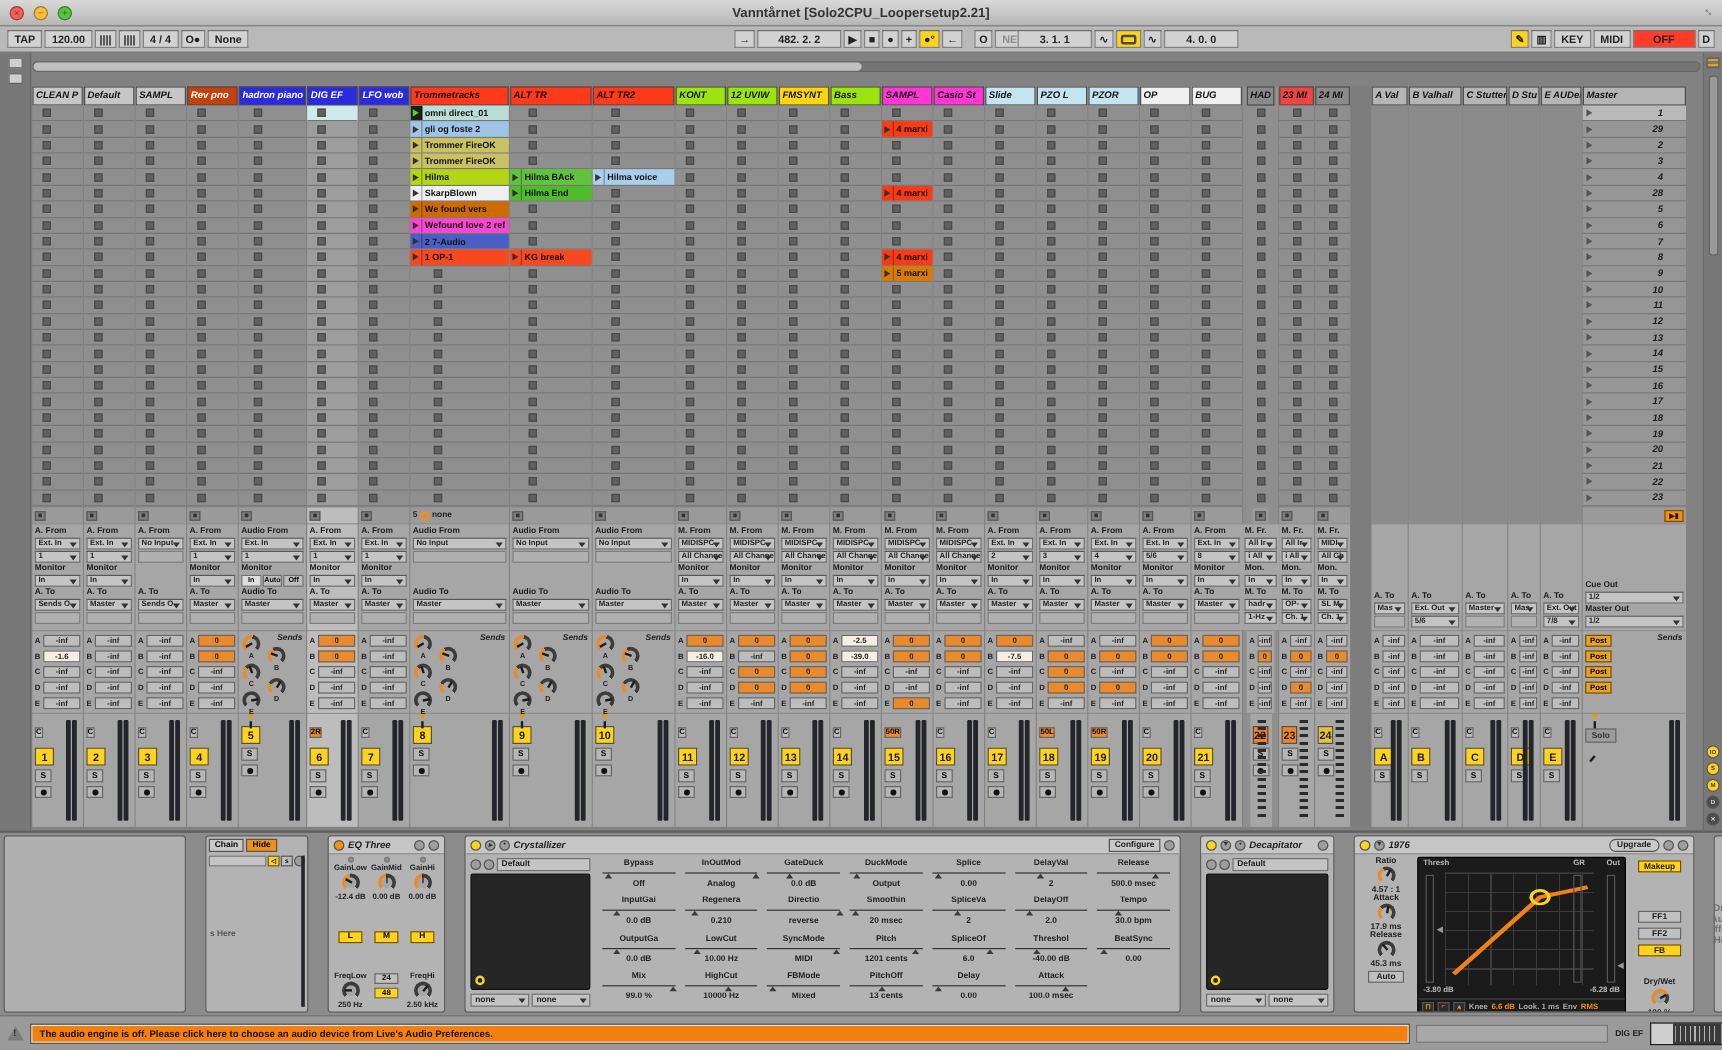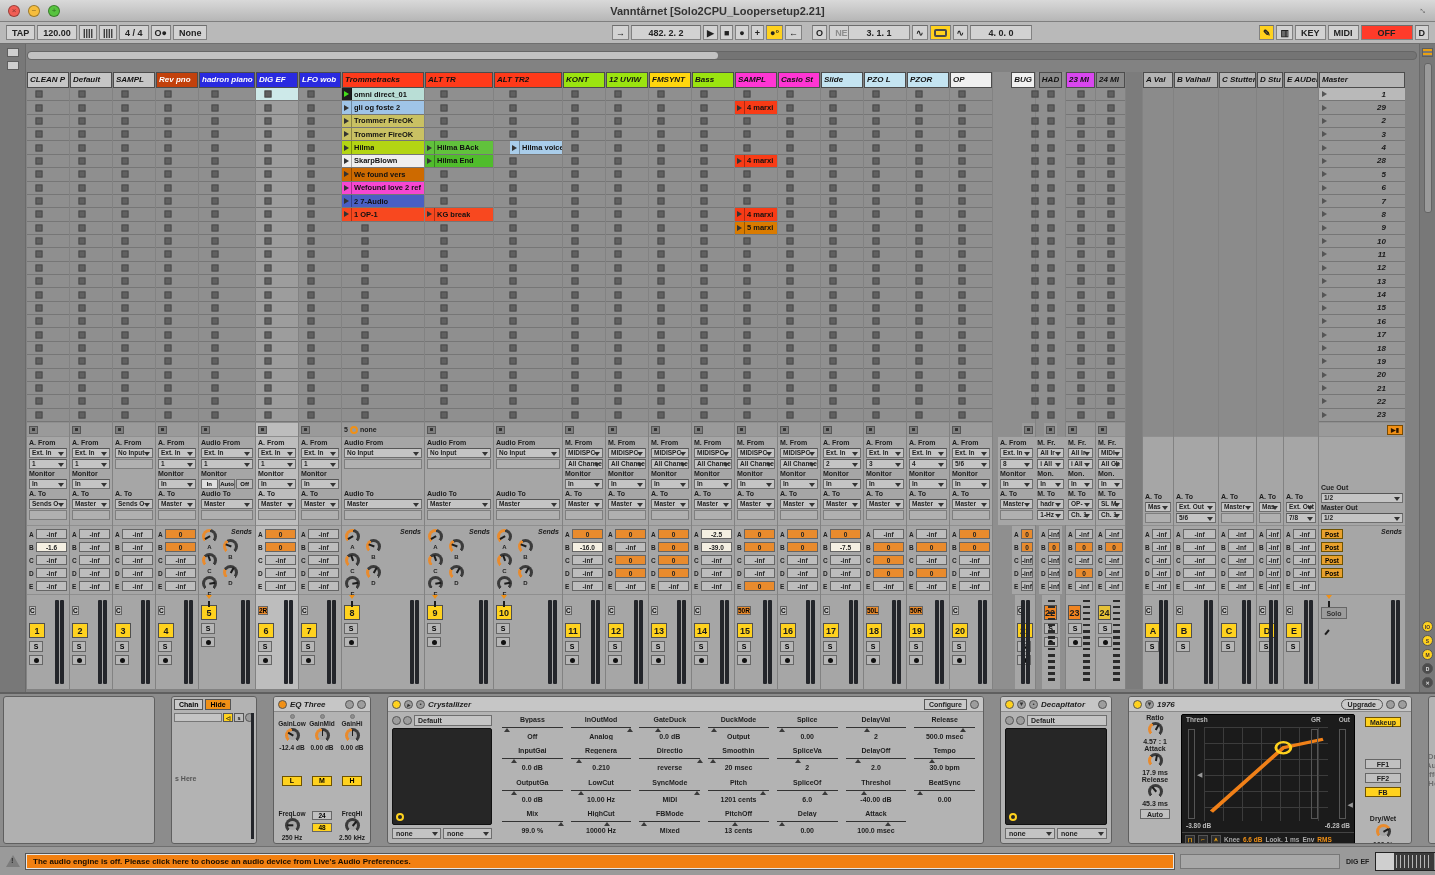--- a/index.html
+++ b/index.html
@@ -1391,21 +1391,21 @@
             <div class="cell">
               <span class="sq"></span>
             </div>
             <div class="cell">
               <span class="sq"></span>
             </div>
             <div class="cell">
               <span class="sq"></span>
             </div>
             <div class="cell">
-              <div class="clip" style="background: rgb(169, 205, 234); margin-left: 16px;">
+              <div class="clip" style="background: rgb(169, 205, 234);">
                 <span class="cplay">
                   <span class="tri"></span>
                 </span>
                 <span class="cliplabel">Hilma voice</span>
               </div>
             </div>
             <div class="cell">
               <span class="sq"></span>
             </div>
             <div class="cell">
@@ -2709,21 +2709,21 @@
             <div class="srow">
               <span class="sl">E</span>
               <span class="sv">-inf</span>
             </div>
           </div>
           <div class="tmix"><span class="panbox">C</span><div class="num">20</div><div class="sbtn">S</div><div class="armbtn"></div><span class="meter">
               <span class="mbar"></span>
               <span class="mbar"></span>
             </span></div>
         </div>
-        <div class="t" style="width: 42px; align-items: flex-end;">
+        <div class="t" style="width: 42px;">
           <div class="thead" style="background: rgb(240, 240, 240); color: rgb(17, 17, 17);">BUG</div>
           <div class="tclips">
             <div class="cell">
               <span class="sq"></span>
             </div>
             <div class="cell">
               <span class="sq"></span>
             </div>
             <div class="cell">
               <span class="sq"></span>
@@ -2952,21 +2952,21 @@
           <div class="tmix">
             <div class="num" style="--nb: #ef8421; width: 13px; overflow: hidden;">22</div>
             <div class="sbtn">S</div>
             <div class="armbtn"></div>
             <span class="meter">
               <span class="dotbar"></span>
             </span>
           </div>
         </div>
         <div class="t" style="width: 29px;">
-          <div class="thead" style="background: #d946ef; color: rgb(17, 17, 17);">23 MI</div>
+          <div class="thead" style="background: #ef4444; color: rgb(17, 17, 17);">23 MI</div>
           <div class="tclips">
             <div class="cell">
               <span class="sq sqc"></span>
             </div>
             <div class="cell">
               <span class="sq sqc"></span>
             </div>
             <div class="cell">
               <span class="sq sqc"></span>
             </div>

